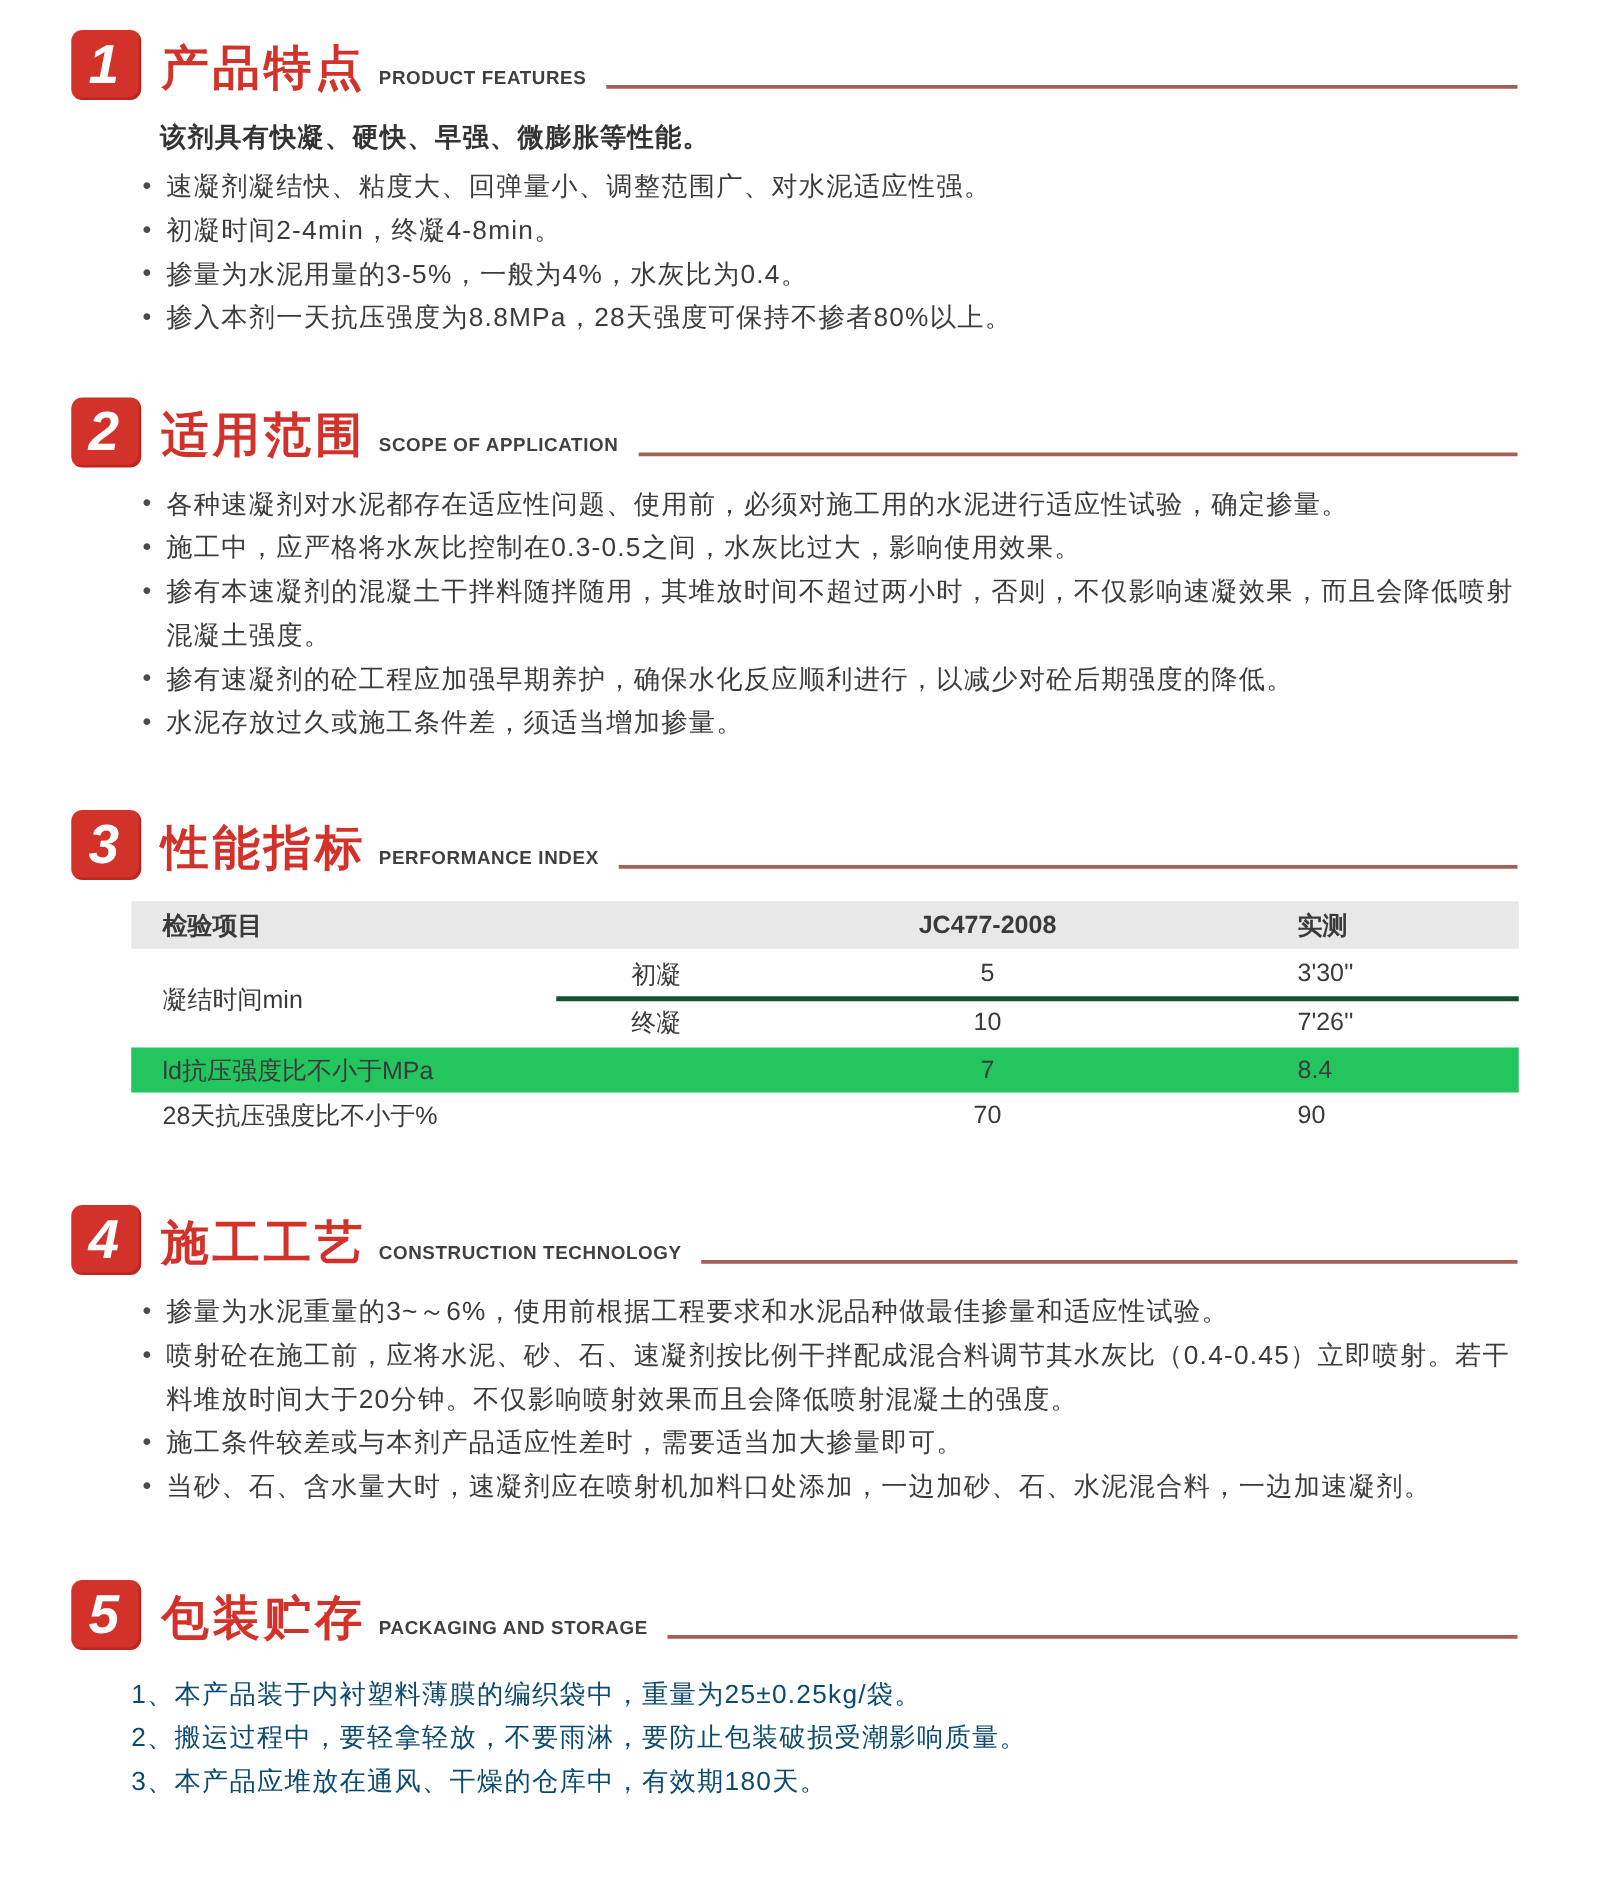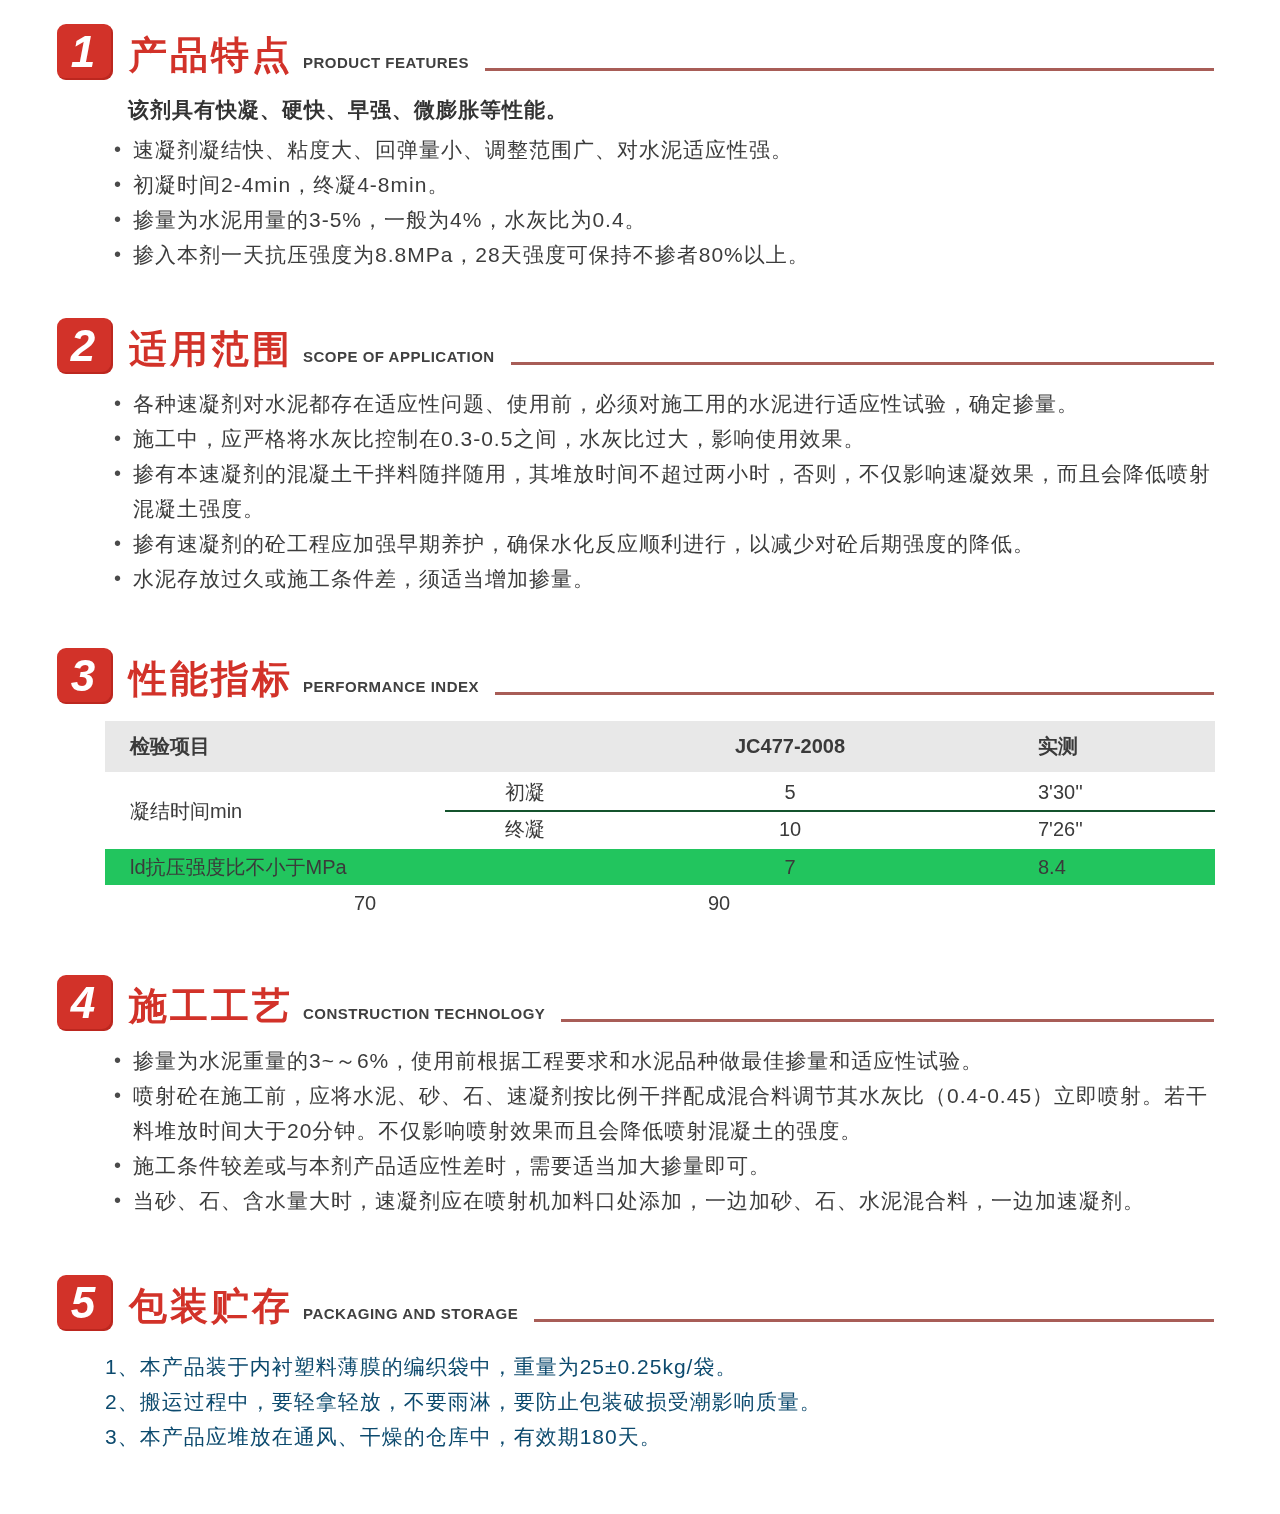--- a/index.html
+++ b/index.html
@@ -108,21 +108,21 @@
   .perf-table {
     margin: 17px 0 0 105px;
     width: 1110px;
     font-size: 20px;
     color: #3a3a3a;
   }
   .t-head {
     display: grid;
     grid-template-columns: 340px 180px 330px 260px;
     background: #e8e8e8;
-    height: 51px;
+    height: 38px;
     align-items: center;
     font-weight: bold;
   }
   .t-head .c1 { padding-left: 25px; }
   .t-head .c3 { text-align: center; }
   .t-head .c4 { padding-left: 83px; }
 
   .t-group { display: flex; margin-top: 3px; }
   .t-group-label {
     width: 340px;
@@ -131,21 +131,21 @@
     padding-left: 25px;
     box-sizing: border-box;
   }
   .t-group-rows { flex: 1; }
   .t-subrow {
     display: grid;
     grid-template-columns: 180px 330px 260px;
     height: 35px;
     align-items: center;
   }
-  .t-subrow.with-divider { border-top: 2px solid #14532d; }
+  .t-subrow.with-divider { border-top: 4px solid #14532d; }
   .t-subrow .sc1 { padding-left: 60px; }
   .t-subrow .sc2 { text-align: center; }
   .t-subrow .sc3 { padding-left: 83px; }
 
   .t-row {
     display: grid;
     grid-template-columns: 520px 330px 260px;
     height: 36px;
     align-items: center;
   }
@@ -236,20 +236,21 @@
         </div>
       </div>
     </div>
 
     <div class="t-row shaded first-shaded">
       <div class="rc1">ld抗压强度比不小于MPa</div>
       <div class="rc2">7</div>
       <div class="rc3">8.4</div>
     </div>
     <div class="t-row">
+      <div class="rc1">28天抗压强度比不小于%</div>
       <div class="rc2">70</div>
       <div class="rc3">90</div>
     </div>
   </div>
 
   <div class="sec-header" id="sec4-header">
     <div class="badge">
       <span>4</span>
     </div>
     <div class="title-cn">施工工艺</div>

